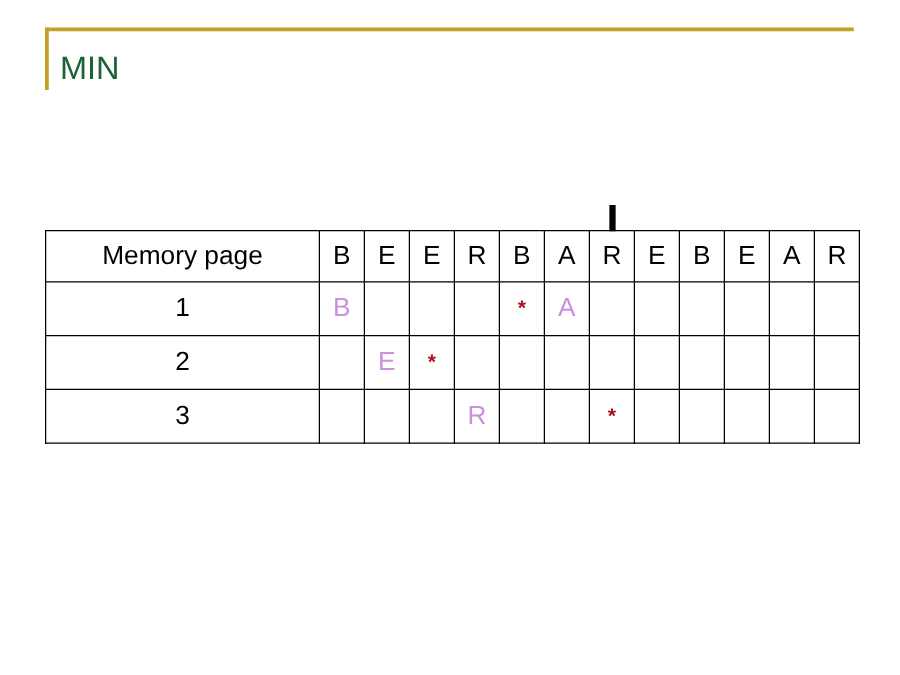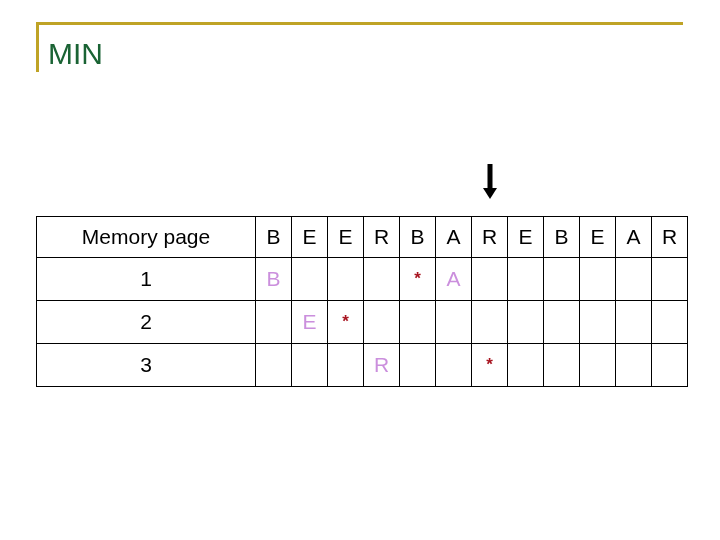--- a/index.html
+++ b/index.html
@@ -30,41 +30,41 @@
     left: 36px;
     top: 22px;
     width: 3px;
     height: 50px;
     background: #bfa326;
   }
   #slide-title {
     position: absolute;
     left: 48px;
     top: 30px;
-    font-size: 30px;
+    font-size: 26px;
     line-height: 48px;
     color: #1a6334;
     letter-spacing: 0px;
     white-space: nowrap;
   }
 
   
   #reference-arrow {
     position: absolute;
     left: 478px;
     top: 164px;
     width: 18px;
     height: 36px;
   }
 
   
   #page-table {
     position: absolute;
     left: 36px;
-    top: 216px;
+    top: 184px;
     border-collapse: collapse;
     table-layout: fixed;
   }
   #page-table td {
     border: 1px solid #000000;
     height: 42px;
     text-align: center;
     vertical-align: middle;
     font-size: 21px;
     color: #000000;

